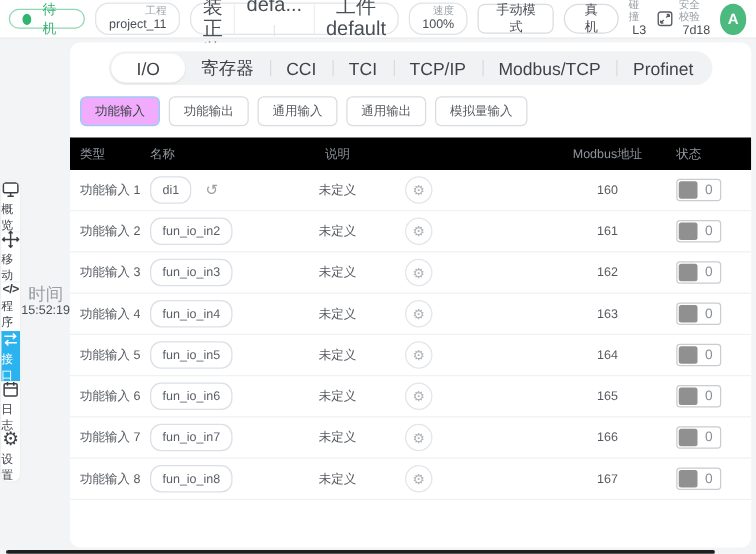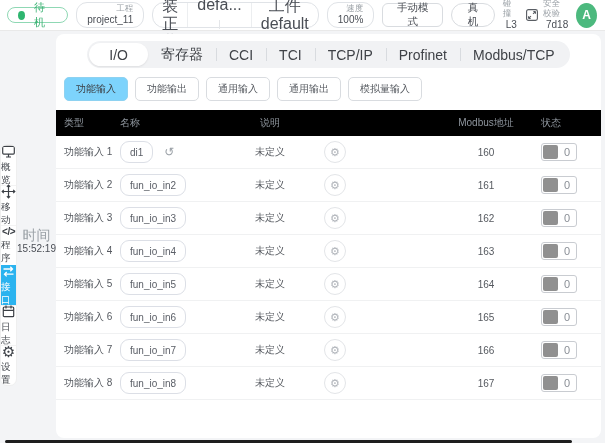--- a/index.html
+++ b/index.html
@@ -61,21 +61,21 @@
   .tab { display:flex; align-items:center; padding:0 13px; font-size:14px; color:#3f4247;
          position:relative; cursor:pointer; }
   .tab::before { content:""; position:absolute; left:0; top:5px; width:1px; height:13px; background:#d8dbdf; }
   .tab:first-child::before, .tab.active::before, .tab.active + .tab::before { display:none; }
   .tab.active { background:#fff; border-radius:12px; padding:0 20px; box-shadow:0 1px 2px rgba(0,0,0,.08); }
 
   
   .subtabs { display:flex; gap:7px; margin:9px 0 0 8px; }
   .subtab { height:24px; padding:0 11px; border:1px solid #d9dce0; border-radius:5px; background:#fff;
             font-size:10px; color:#55595f; display:flex; align-items:center; cursor:pointer; }
-  .subtab.active { background:#7dd3fc; border-color:#8ed2f1; color:#3c4046; }
+  .subtab.active { background:#f0abfc; border-color:#8ed2f1; color:#3c4046; }
 
   
   .io-table { margin-top:9px; }
   .grid-row { display:grid; grid-template-columns:56px 130px 40px 90px 1fr 110px 52px;
               align-items:center; padding:0 8px; }
   .thead { height:26px; background:#000000; font-size:10px; color:#8f969e; }
   .trow { height:33px; border-bottom:1px solid #f0f1f2; font-size:10px; color:#55595f; }
   .c-center { text-align:center; display:flex; justify-content:center; align-items:center; }
   .namecell { display:flex; align-items:center; gap:11px; }
   .namebox { display:inline-flex; align-items:center; height:22px; padding:0 9px;
@@ -218,22 +218,22 @@
 
   <main class="content-card">
 
     <div class="tabs-wrap">
       <div class="tabs">
         <div class="tab active">I/O</div>
         <div class="tab">寄存器</div>
         <div class="tab">CCI</div>
         <div class="tab">TCI</div>
         <div class="tab">TCP/IP</div>
+        <div class="tab">Modbus/TCP</div>
         <div class="tab">Profinet</div>
-        <div class="tab">Modbus/TCP</div>
       </div>
     </div>
 
     <div class="subtabs">
       <div class="subtab active">功能输入</div>
       <div class="subtab">功能输出</div>
       <div class="subtab">通用输入</div>
       <div class="subtab">通用输出</div>
       <div class="subtab">模拟量输入</div>
     </div>

